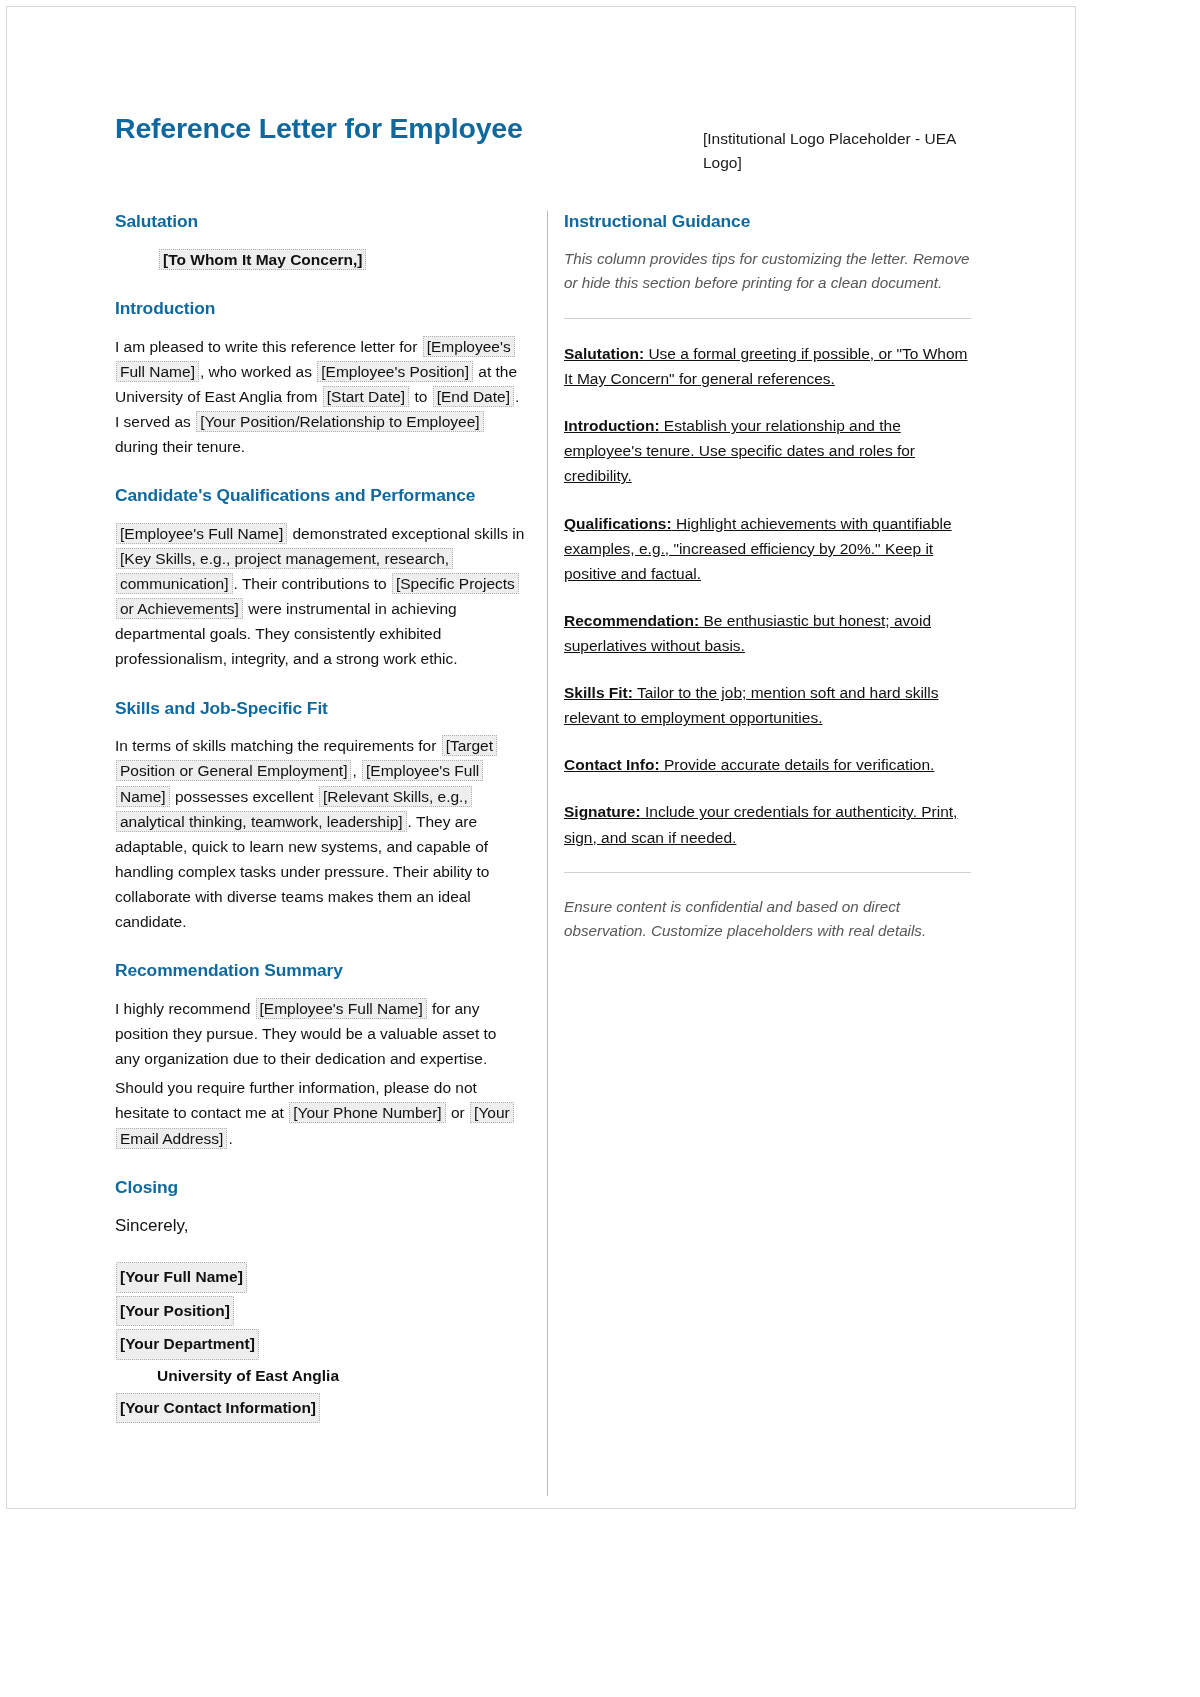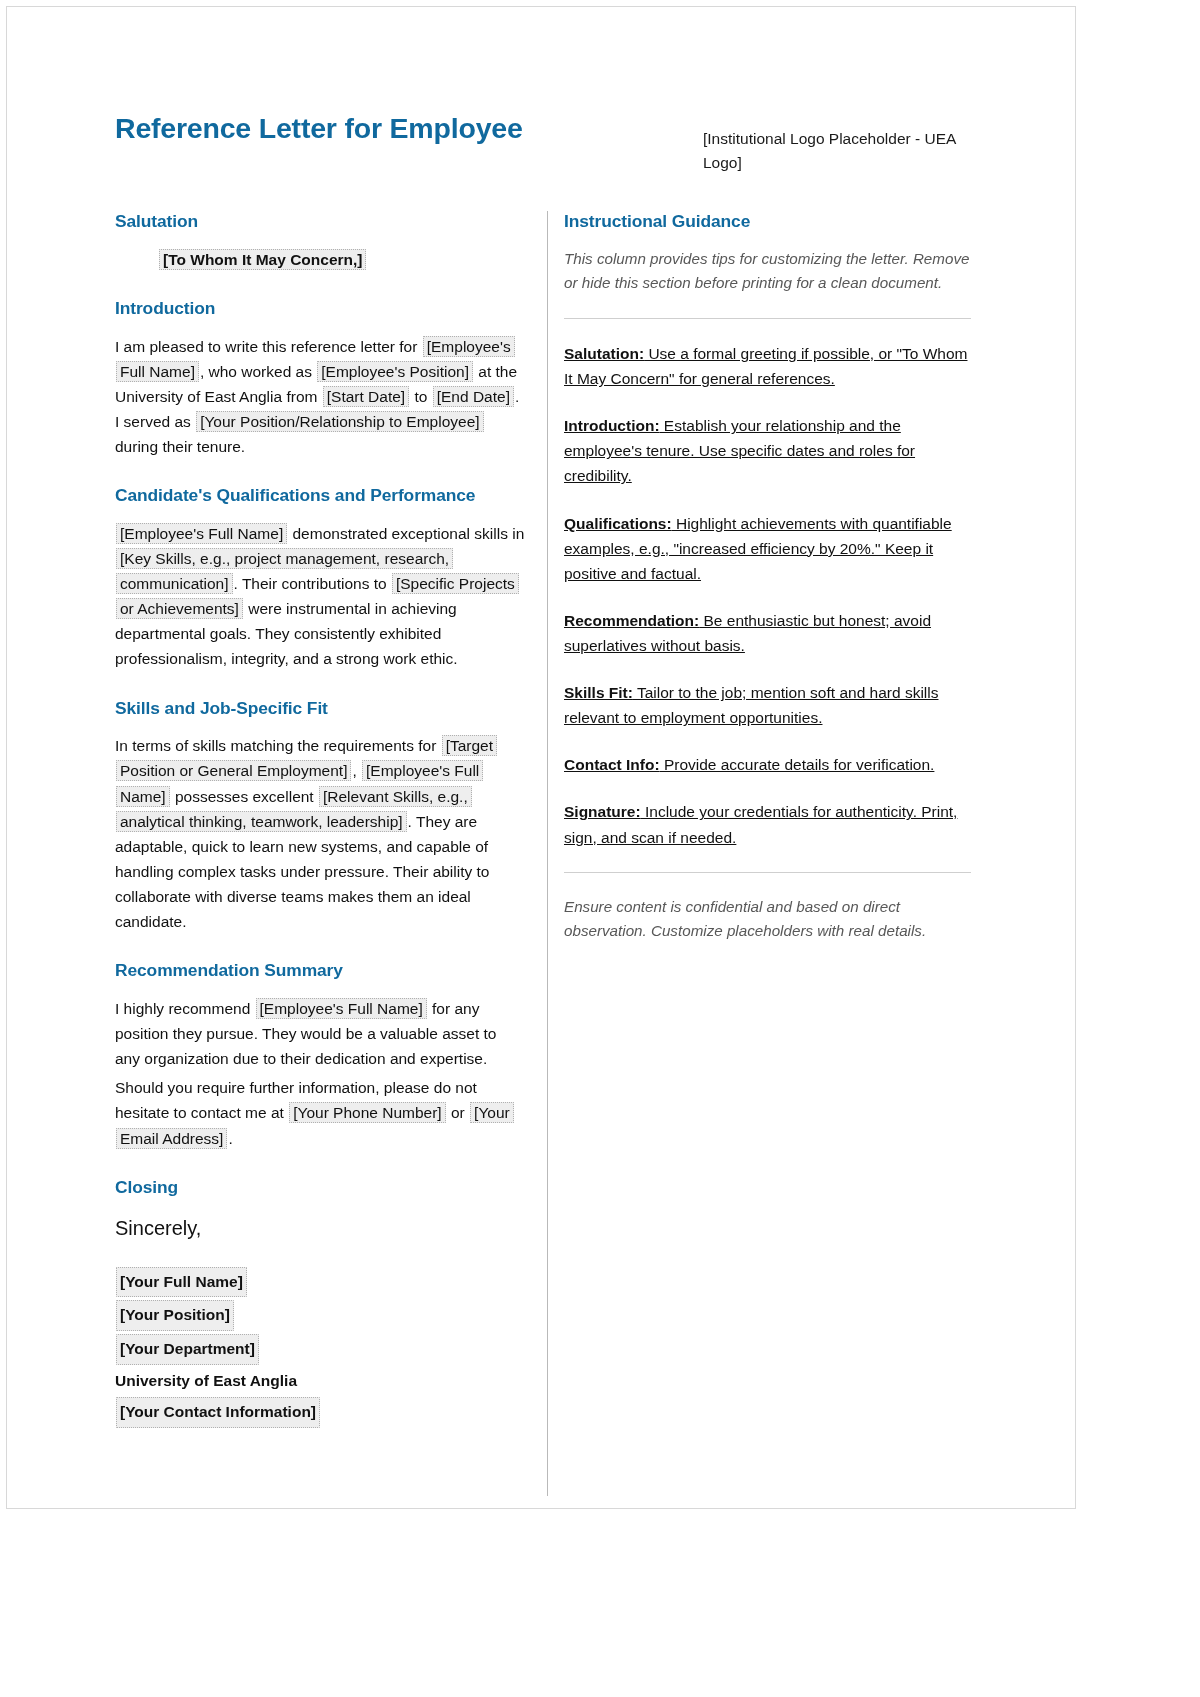--- a/index.html
+++ b/index.html
@@ -119,23 +119,23 @@
   .salutation-line {
     margin: 0 0 4px 0;
     font-size: 15.5px;
     line-height: 1.62;
   }
 
   
   .sig { margin-top: 22px; font-size: 15.5px; line-height: 1.72; color: #111111; font-weight: bold; }
   .sig .ln { display: block; margin-bottom: 3px; }
   .sig .ln span.ph { display: inline-block; }
-  .sig .plain { display: block; margin-bottom: 3px; }
-
-  .closing-sincerely { font-size: 20px; line-height: 1.62; color: #111111; margin: 0; }
+  .sig .plain { display: block; margin-bottom: 3px; margin-left: 42px; }
+
+  .closing-sincerely { font-size: 17px; line-height: 1.62; color: #111111; margin: 0; }
 
   
   .guidance-intro {
     font-size: 15.2px;
     line-height: 1.62;
     color: #585858;
     font-style: italic;
     margin: 0 0 22px 0;
   }
   hr.rule {

